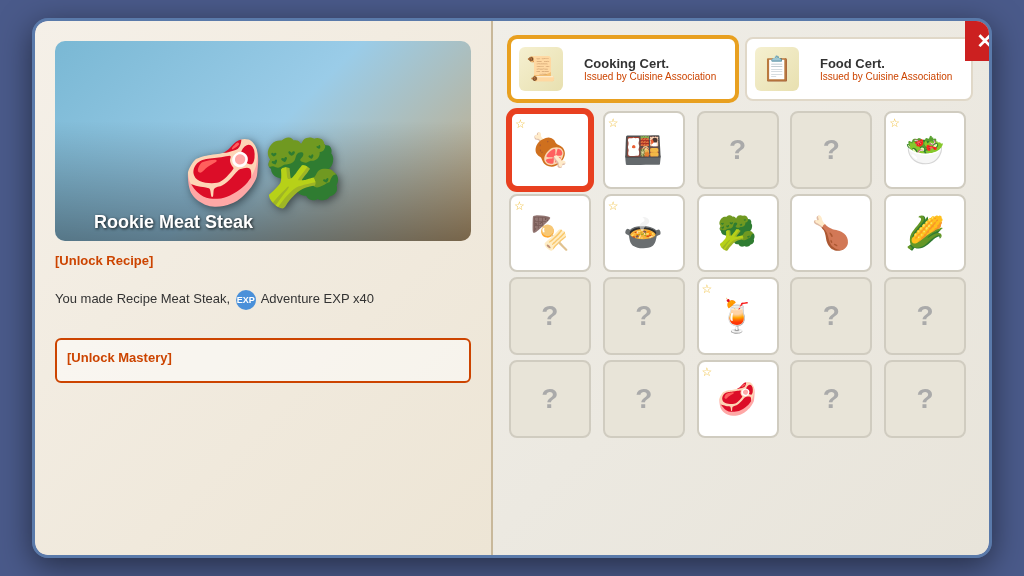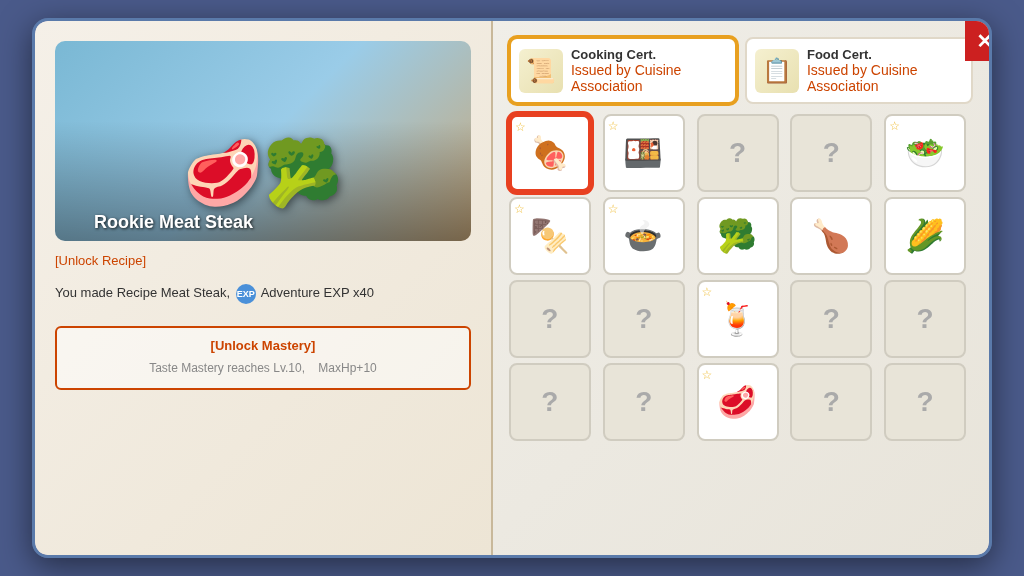--- a/index.html
+++ b/index.html
@@ -79,21 +79,21 @@
     .food-description {
       font-size: 13px;
       color: #555;
       margin-bottom: 8px;
       line-height: 1.4;
     }
 
     .unlock-recipe {
       color: #cc4400;
       font-size: 13px;
-      font-weight: normal;
+      font-weight: bold;
       margin-bottom: 6px;
       cursor: pointer;
     }
 
     .reward-text {
       font-size: 13px;
       color: #333;
       margin-bottom: 12px;
       line-height: 1.5;
     }
@@ -101,30 +101,29 @@
     .reward-icon {
       display: inline-block;
       width: 20px;
       height: 20px;
       background: #4a90d9;
       border-radius: 50%;
       color: white;
       font-size: 9px;
       text-align: center;
       line-height: 20px;
-      margin: 10px 2px;
+      margin: 16px 2px;
       font-weight: bold;
     }
 
     .mastery-box {
       border: 2px solid #cc4400;
       border-radius: 6px;
       padding: 10px;
       background: rgba(255,255,255,0.5);
-      text-align: center;
     }
 
     .unlock-mastery {
       color: #cc4400;
       font-size: 13px;
       font-weight: bold;
       margin-bottom: 6px;
     }
 
     .mastery-detail {
@@ -198,30 +197,31 @@
       display: flex;
       align-items: center;
       justify-content: center;
       font-size: 24px;
       flex-shrink: 0;
     }
 
     .cert-info {
       display: flex;
       flex-direction: column;
+      margin-left: 13px;
     }
 
     .cert-name {
       font-size: 13px;
       font-weight: bold;
       color: #333;
     }
 
     .cert-sub {
-      font-size: 14px;
+      font-size: 10px;
       color: #cc4400;
     }
 
     
     .food-grid {
       display: grid;
       grid-template-columns: repeat(5, 1fr);
       gap: 5px;
     }
 
@@ -359,25 +359,20 @@
 
     <div class="reward-text">
       <span>You made Recipe Meat Steak,</span>
       <span class="reward-icon">EXP</span>
       <span>Adventure EXP x40</span>
     </div>
 
     <div class="mastery-box">
       <div class="unlock-mastery">[Unlock Mastery]</div>
       <div class="mastery-detail">
-        <div>
-          <span class="gray">Taste Mastery reaches Lv.10,</span>
-          &nbsp;&nbsp;
-          <span class="gray">MaxHp+10</span>
-        </div>
       </div>
     </div>
   </div>
 
   <div class="book-spine"></div>
 
   <div class="right-page">
 
     <div class="close-btn">
       <span class="x-icon">✕</span>

